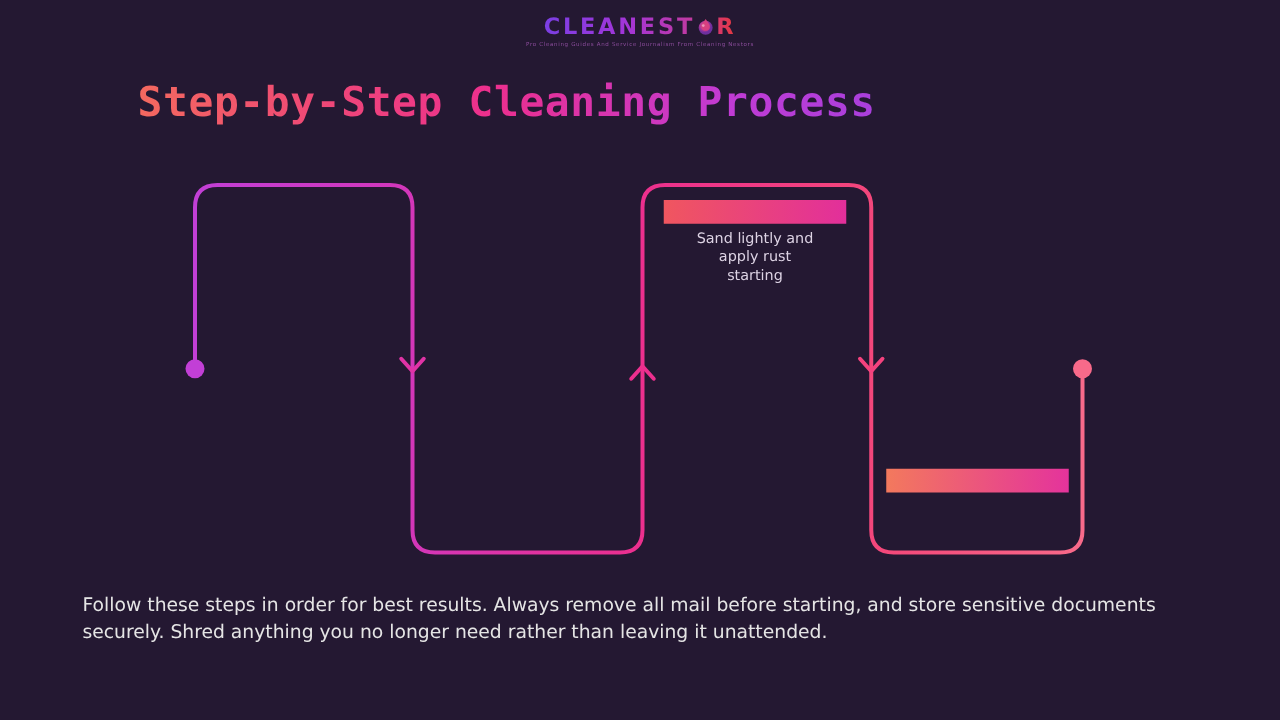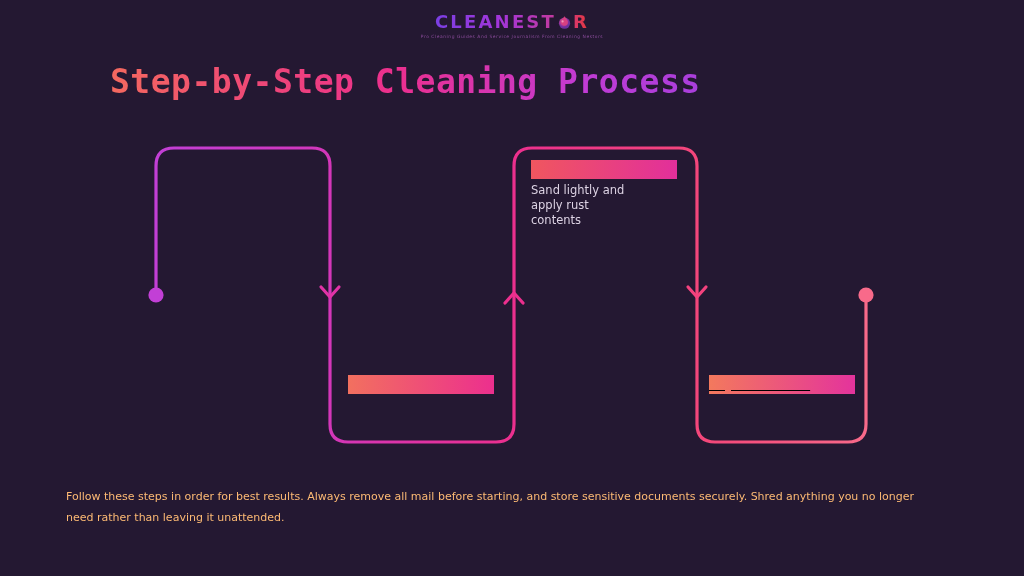--- a/index.html
+++ b/index.html
@@ -50,21 +50,21 @@
     background:linear-gradient(90deg,#f4695f 0%,#ef4b74 22%,#ec2f8e 48%,#c13bd4 80%,#a93fdc 100%);
     -webkit-background-clip:text;background-clip:text;color:transparent;
     white-space:nowrap;
     margin-left:44px;
   }
 
   
   .flow-svg{position:absolute;left:0;top:0;width:1024px;height:576px;}
 
   
-  .step{position:absolute;text-align:left;}
+  .step{position:absolute;text-align:center;}
   .step-title{
     font-family:"DejaVu Sans Mono", monospace;
     font-weight:bold;font-size:13px;letter-spacing:.6px;
     -webkit-background-clip:text;background-clip:text;color:transparent;
     line-height:19px;white-space:pre-line;
   }
   .g0{background:linear-gradient(90deg,#ef3f86 0%,#e939a4 100%);}
   .g1{background:linear-gradient(90deg,#f2705f 0%,#ec2f8e 100%);}
   .g2{background:linear-gradient(90deg,#f0565f 0%,#e22f9b 100%);}
   .g3{background:linear-gradient(90deg,#f3795d 0%,#e4339c 100%);}
@@ -72,21 +72,21 @@
     margin-top:4px;
     font-family:"DejaVu Sans", sans-serif;
     font-size:11.5px;line-height:15px;color:#ddd3e4;
     white-space:pre-line;
   }
 
   
   .footer{
     position:absolute;left:66px;top:474px;width:860px;
     font-family:"DejaVu Sans", sans-serif;
-    font-size:11px;line-height:21px;color:#fdba74;margin-top:12px;
+    font-size:15px;line-height:21px;color:#e5e5e5;
   }
 </style>
 </head>
 <body>
 
 <div class="stage">
 
   <div class="logo-wrap">
     <div class="logo-word">
       <span class="logo-a">CLEANEST</span>
@@ -129,29 +129,28 @@
     <path d="M505,303 L514,293 L523,303" fill="none" stroke="#ec2f8e" stroke-width="3.2" stroke-linecap="round" stroke-linejoin="round"></path>
 
     <path d="M688,287 L697,297 L706,287" fill="none" stroke="#f4427e" stroke-width="3.2" stroke-linecap="round" stroke-linejoin="round"></path>
 
     <circle cx="156" cy="295" r="7.6" fill="#c23fd6"></circle>
     <circle cx="866" cy="295" r="7.6" fill="#f86a8a"></circle>
   </svg>
 
 
   <div class="step" style="left:348px;top:375px;width:146px;">
-    <div class="step-title g1">Wash Exterior</div>
   </div>
 
   <div class="step" style="left:531px;top:160px;width:146px;">
     <div class="step-title g2">Remove Rust</div>
     <div class="step-desc">Sand lightly and
 apply rust
-contents</div>
+starting</div>
   </div>
 
-  <div class="step" style="left:709px;top:375px;width:146px;text-decoration:underline;">
+  <div class="step" style="left:709px;top:375px;width:146px;">
     <div class="step-title g3">Dry &amp; Finish</div>
   </div>
 
   <div class="footer">Follow these steps in order for best results. Always remove all mail before starting, and store sensitive documents securely. Shred anything you no longer need rather than leaving it unattended.</div>
 
 </div>
 
 </body></html>

